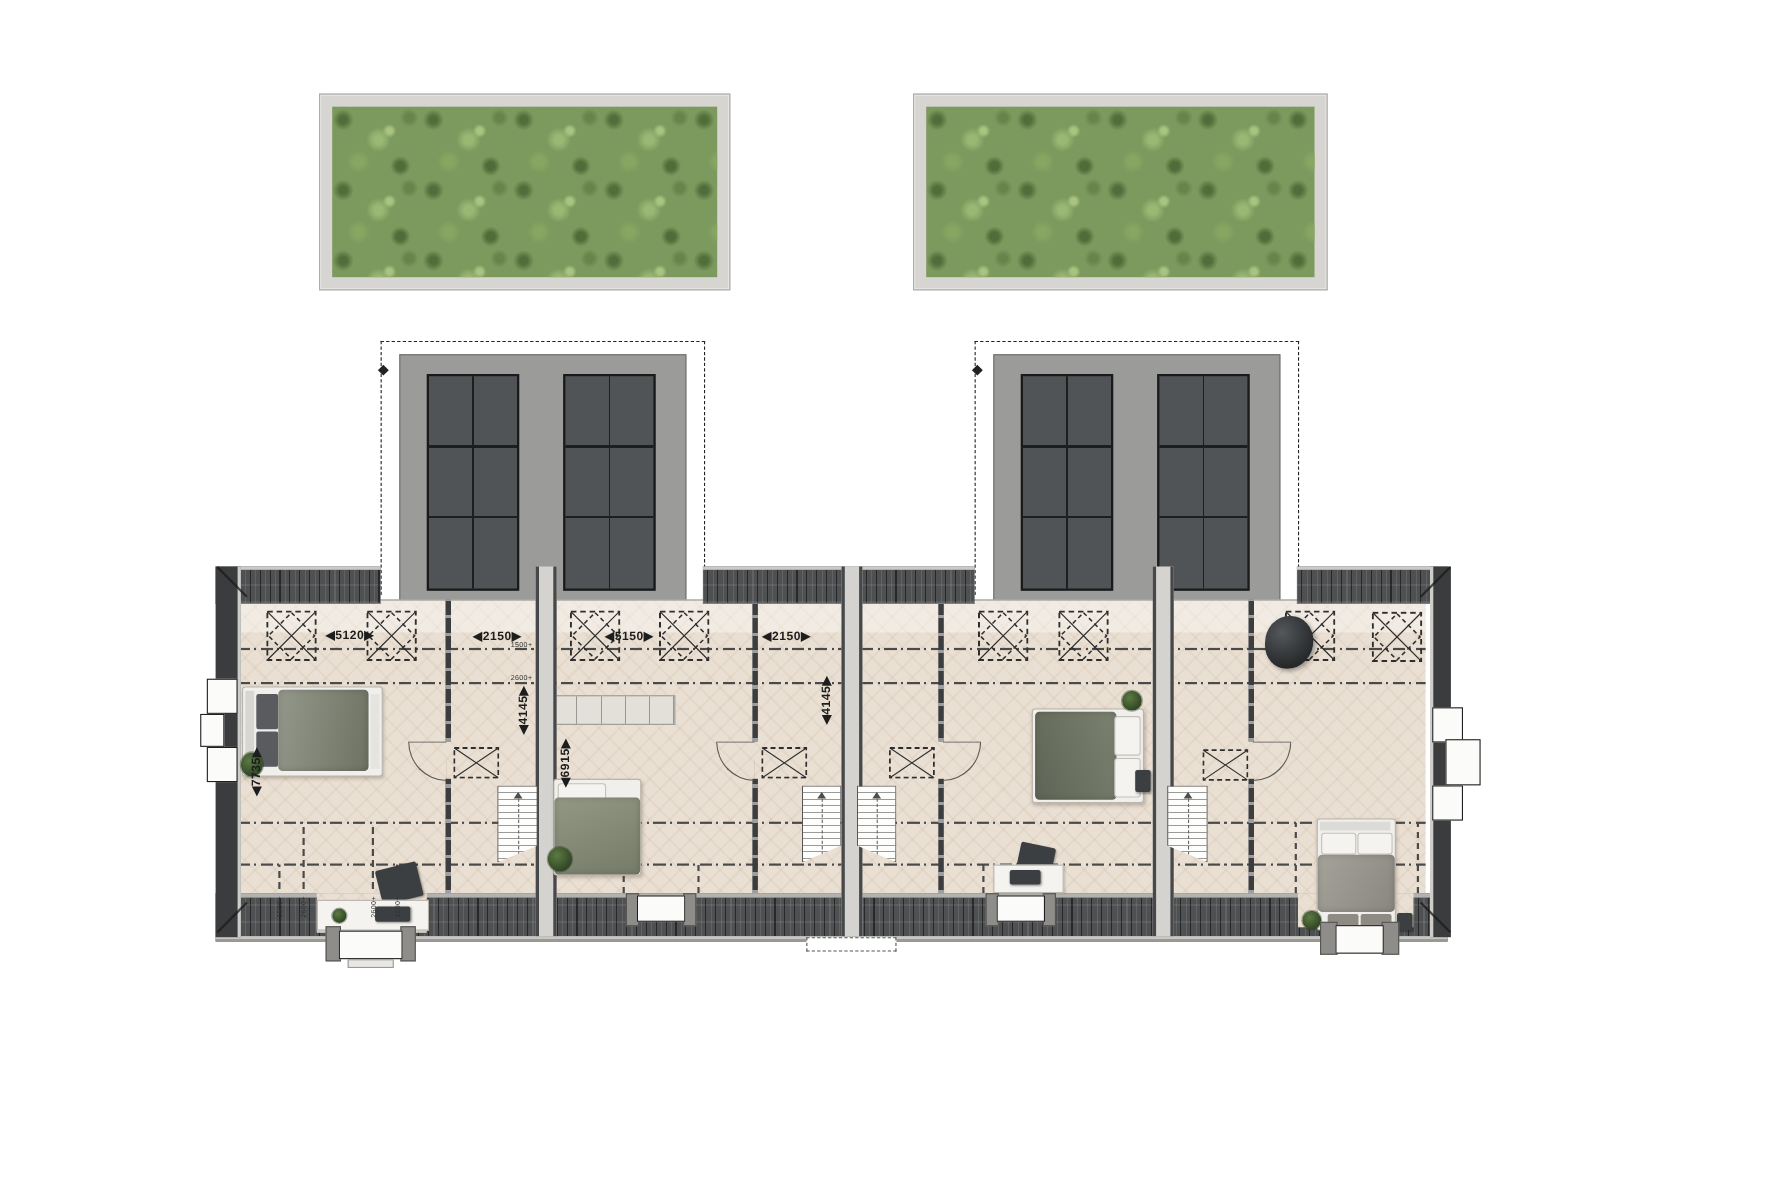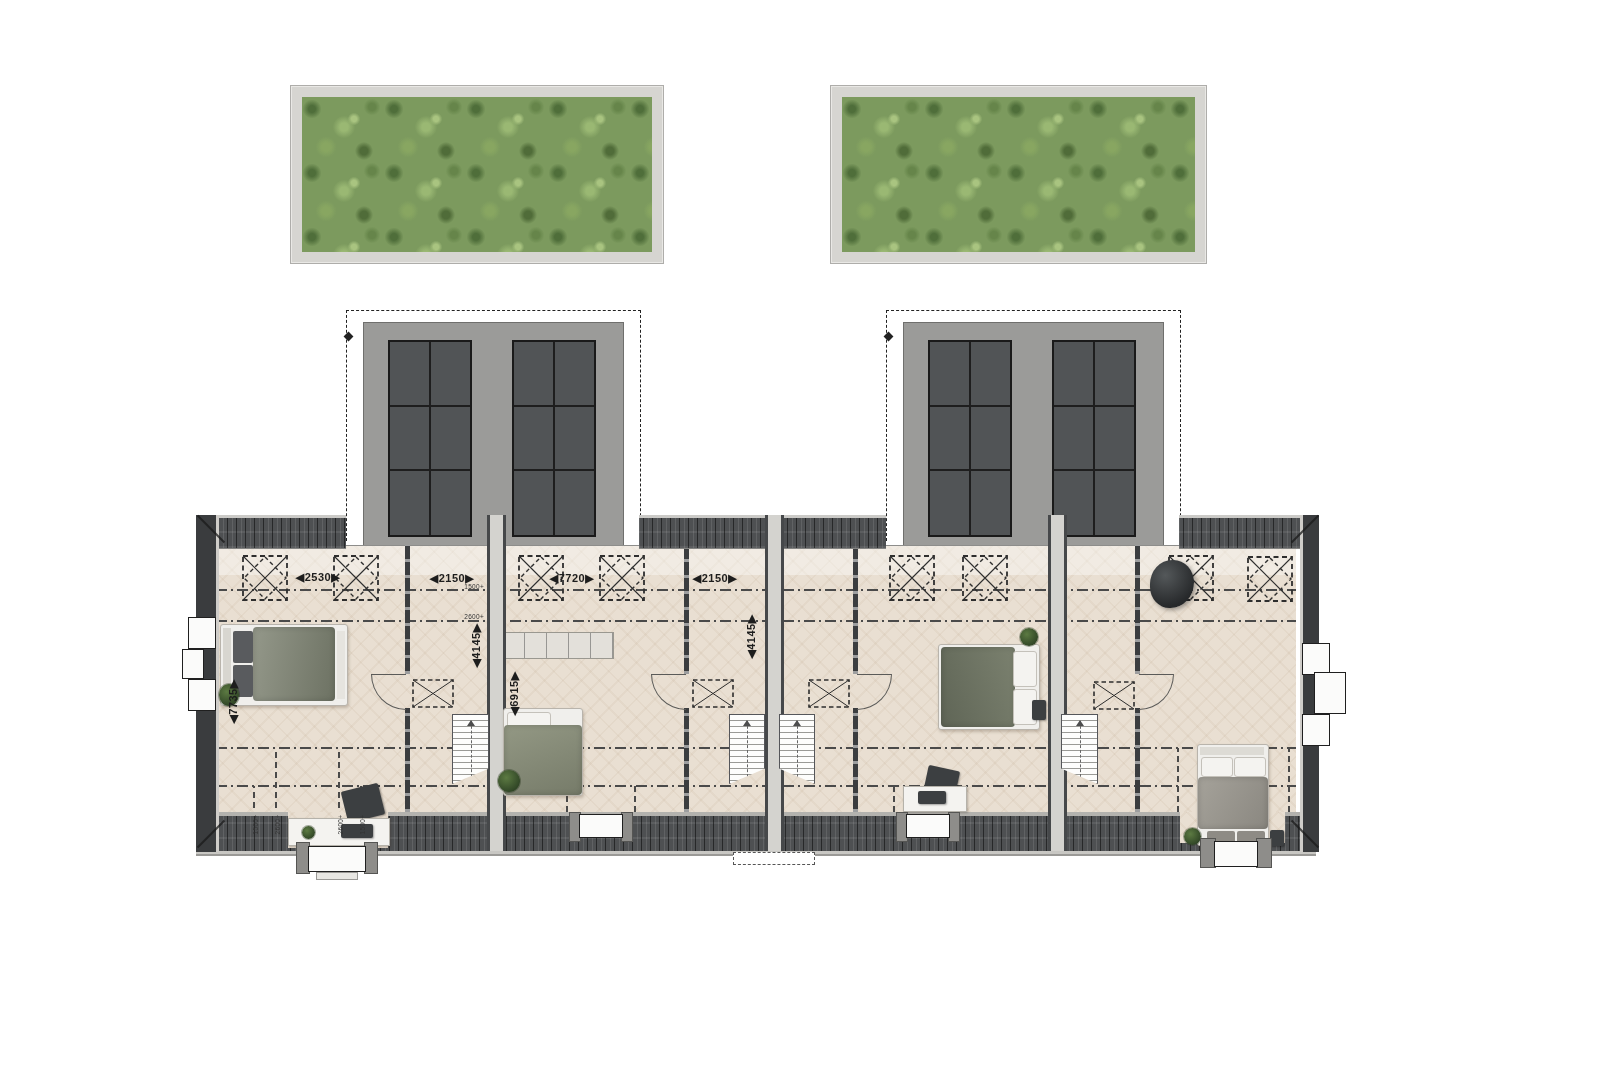--- a/index.html
+++ b/index.html
@@ -282,23 +282,23 @@
   <div class="abs winpost" style="left:896px;top:812px;width:10px;height:28px;"></div>
   <div class="abs winpost" style="left:948px;top:812px;width:10px;height:28px;"></div>
   <div class="abs winframe" style="left:906px;top:814px;width:42px;height:22px;"></div>
 
   <div class="abs winpost" style="left:1200px;top:838px;width:14px;height:28px;"></div>
   <div class="abs winpost" style="left:1256px;top:838px;width:14px;height:28px;"></div>
   <div class="abs winframe" style="left:1214px;top:841px;width:42px;height:24px;"></div>
 
   <div class="abs vent" style="left:733px;top:852px;width:80px;height:11px;"></div>
 
-  <div class="abs dim" style="left:276px;top:571px;width:84px;">◀2530▶</div>
+  <div class="abs dim" style="left:276px;top:571px;width:84px;">◀5120▶</div>
   <div class="abs dim" style="left:410px;top:572px;width:84px;">◀2150▶</div>
-  <div class="abs dim" style="left:530px;top:572px;width:84px;">◀7720▶</div>
+  <div class="abs dim" style="left:530px;top:572px;width:84px;">◀5150▶</div>
   <div class="abs dim" style="left:673px;top:572px;width:84px;">◀2150▶</div>
   <div class="abs dim vdim" style="left:191px;top:695px;width:84px;">◀7735▶</div>
   <div class="abs dim vdim" style="left:434px;top:639px;width:84px;">◀4145▶</div>
   <div class="abs dim vdim" style="left:472px;top:687px;width:84px;">◀6915▶</div>
   <div class="abs dim vdim" style="left:709px;top:630px;width:84px;">◀4145▶</div>
 
   <div class="abs tiny r" style="left:440px;top:583px;width:44px;">1500+</div>
   <div class="abs tiny r" style="left:440px;top:613px;width:44px;">2600+</div>
   <div class="abs tiny vdim" style="left:238px;top:821px;width:34px;text-align:center;">1500+</div>
   <div class="abs tiny vdim" style="left:260px;top:821px;width:34px;text-align:center;">2600+</div>

